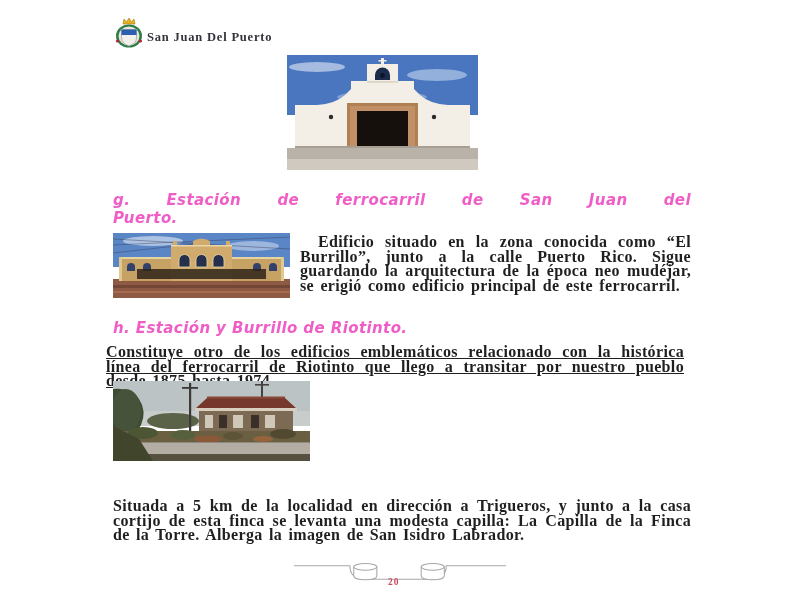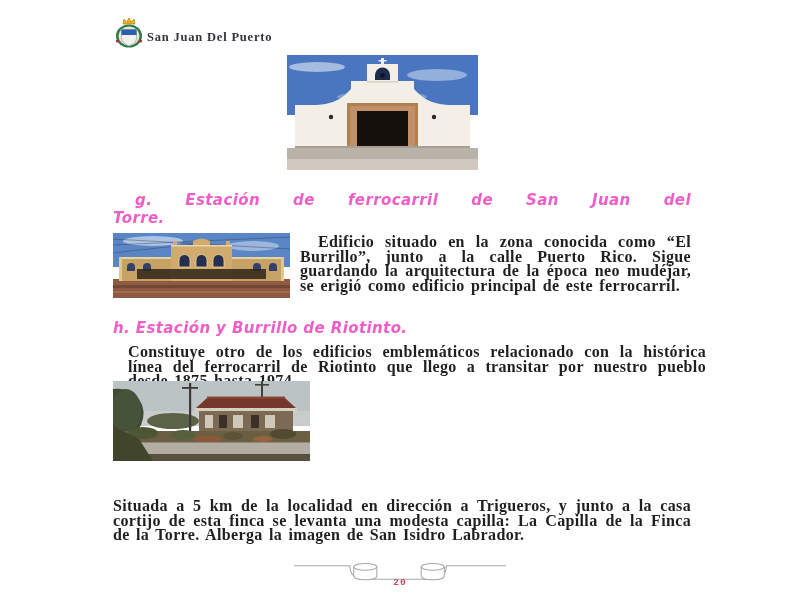--- a/index.html
+++ b/index.html
@@ -22,36 +22,36 @@
   
   .sec-head{
     position:absolute;left:113px;width:578px;
     font-family:"DejaVu Sans","Liberation Sans",sans-serif;
     font-style:italic;font-weight:700;font-size:15px;line-height:17.5px;
     color:#ef5ec6;letter-spacing:0.4px;
   }
   .head-g{top:192px;}
   .head-h{top:320px;}
   .head-i{top:476px;}
-  .justify-line{text-align:justify;text-align-last:justify;margin-left:22px;}
+  .justify-line{text-align:justify;text-align-last:justify;}
   
   .body-text{
     position:absolute;color:#1f1f1f;font-family:"Liberation Serif",serif;
     font-weight:700;font-size:16px;line-height:14.7px;
     letter-spacing:0.35px;word-spacing:2px;text-align:justify;margin:0;
   }
   .para-g{left:300px;top:235px;width:391px;text-indent:18px;}
-  .para-h{left:128px;top:345px;width:578px;}
+  .para-h{left:106px;top:345px;width:578px;text-decoration:underline;}
   .para-i{left:113px;top:499px;width:578px;}
   .bold-run{font-weight:700;}
   
   .footer-scroll{position:absolute;left:294px;top:561px;}
   .page-num{
-    position:absolute;left:388px;top:577px;width:24px;text-align:center;
-    font-family:Liberation Mono, monospace;font-weight:700;font-size:9.5px;
+    position:absolute;left:388px;top:577px;width:24px;
+    font-family:Liberation Serif, serif;font-weight:700;font-size:9.5px;
     color:#cb4a5e;letter-spacing:1px;
   }
 </style>
 </head>
 <body>
 
 <div class="page">
 
   <div>
     <svg class="hdr-logo" viewBox="0 0 38 33" width="38" height="33">
@@ -84,21 +84,21 @@
       <rect x="63" y="51" width="65" height="42" fill="#c29067"></rect>
       <rect x="70" y="56" width="51" height="37" fill="#15100c"></rect>
       <circle cx="44" cy="62" r="2.2" fill="#2a2a2a"></circle>
       <circle cx="147" cy="62" r="2.2" fill="#2a2a2a"></circle>
       <rect x="8" y="91" width="175" height="2" fill="#a79f93"></rect>
     </svg>
   </span>
 
   <div class="sec-head head-g">
     <div class="justify-line">g. Estación de ferrocarril de San Juan del</div>
-    <div>Torre.</div>
+    <div>Puerto.</div>
   </div>
 
   <span class="photo photo-station">
     <svg viewBox="0 0 177 65" width="177" height="65">
       <rect width="177" height="34" fill="#5b86c6"></rect>
       <ellipse cx="40" cy="8" rx="30" ry="5" fill="#ffffff" opacity="0.5"></ellipse>
       <ellipse cx="140" cy="13" rx="26" ry="5" fill="#ffffff" opacity="0.4"></ellipse>
       <path d="M0,6 L177,16 M0,12 L177,4 M0,20 L90,10" stroke="#2f3a55" stroke-width="0.6" fill="none" opacity="0.7"></path>
       <rect y="46" width="177" height="19" fill="#8f5a44"></rect>
       <rect y="52" width="177" height="3" fill="#6e4434" opacity="0.85"></rect>

